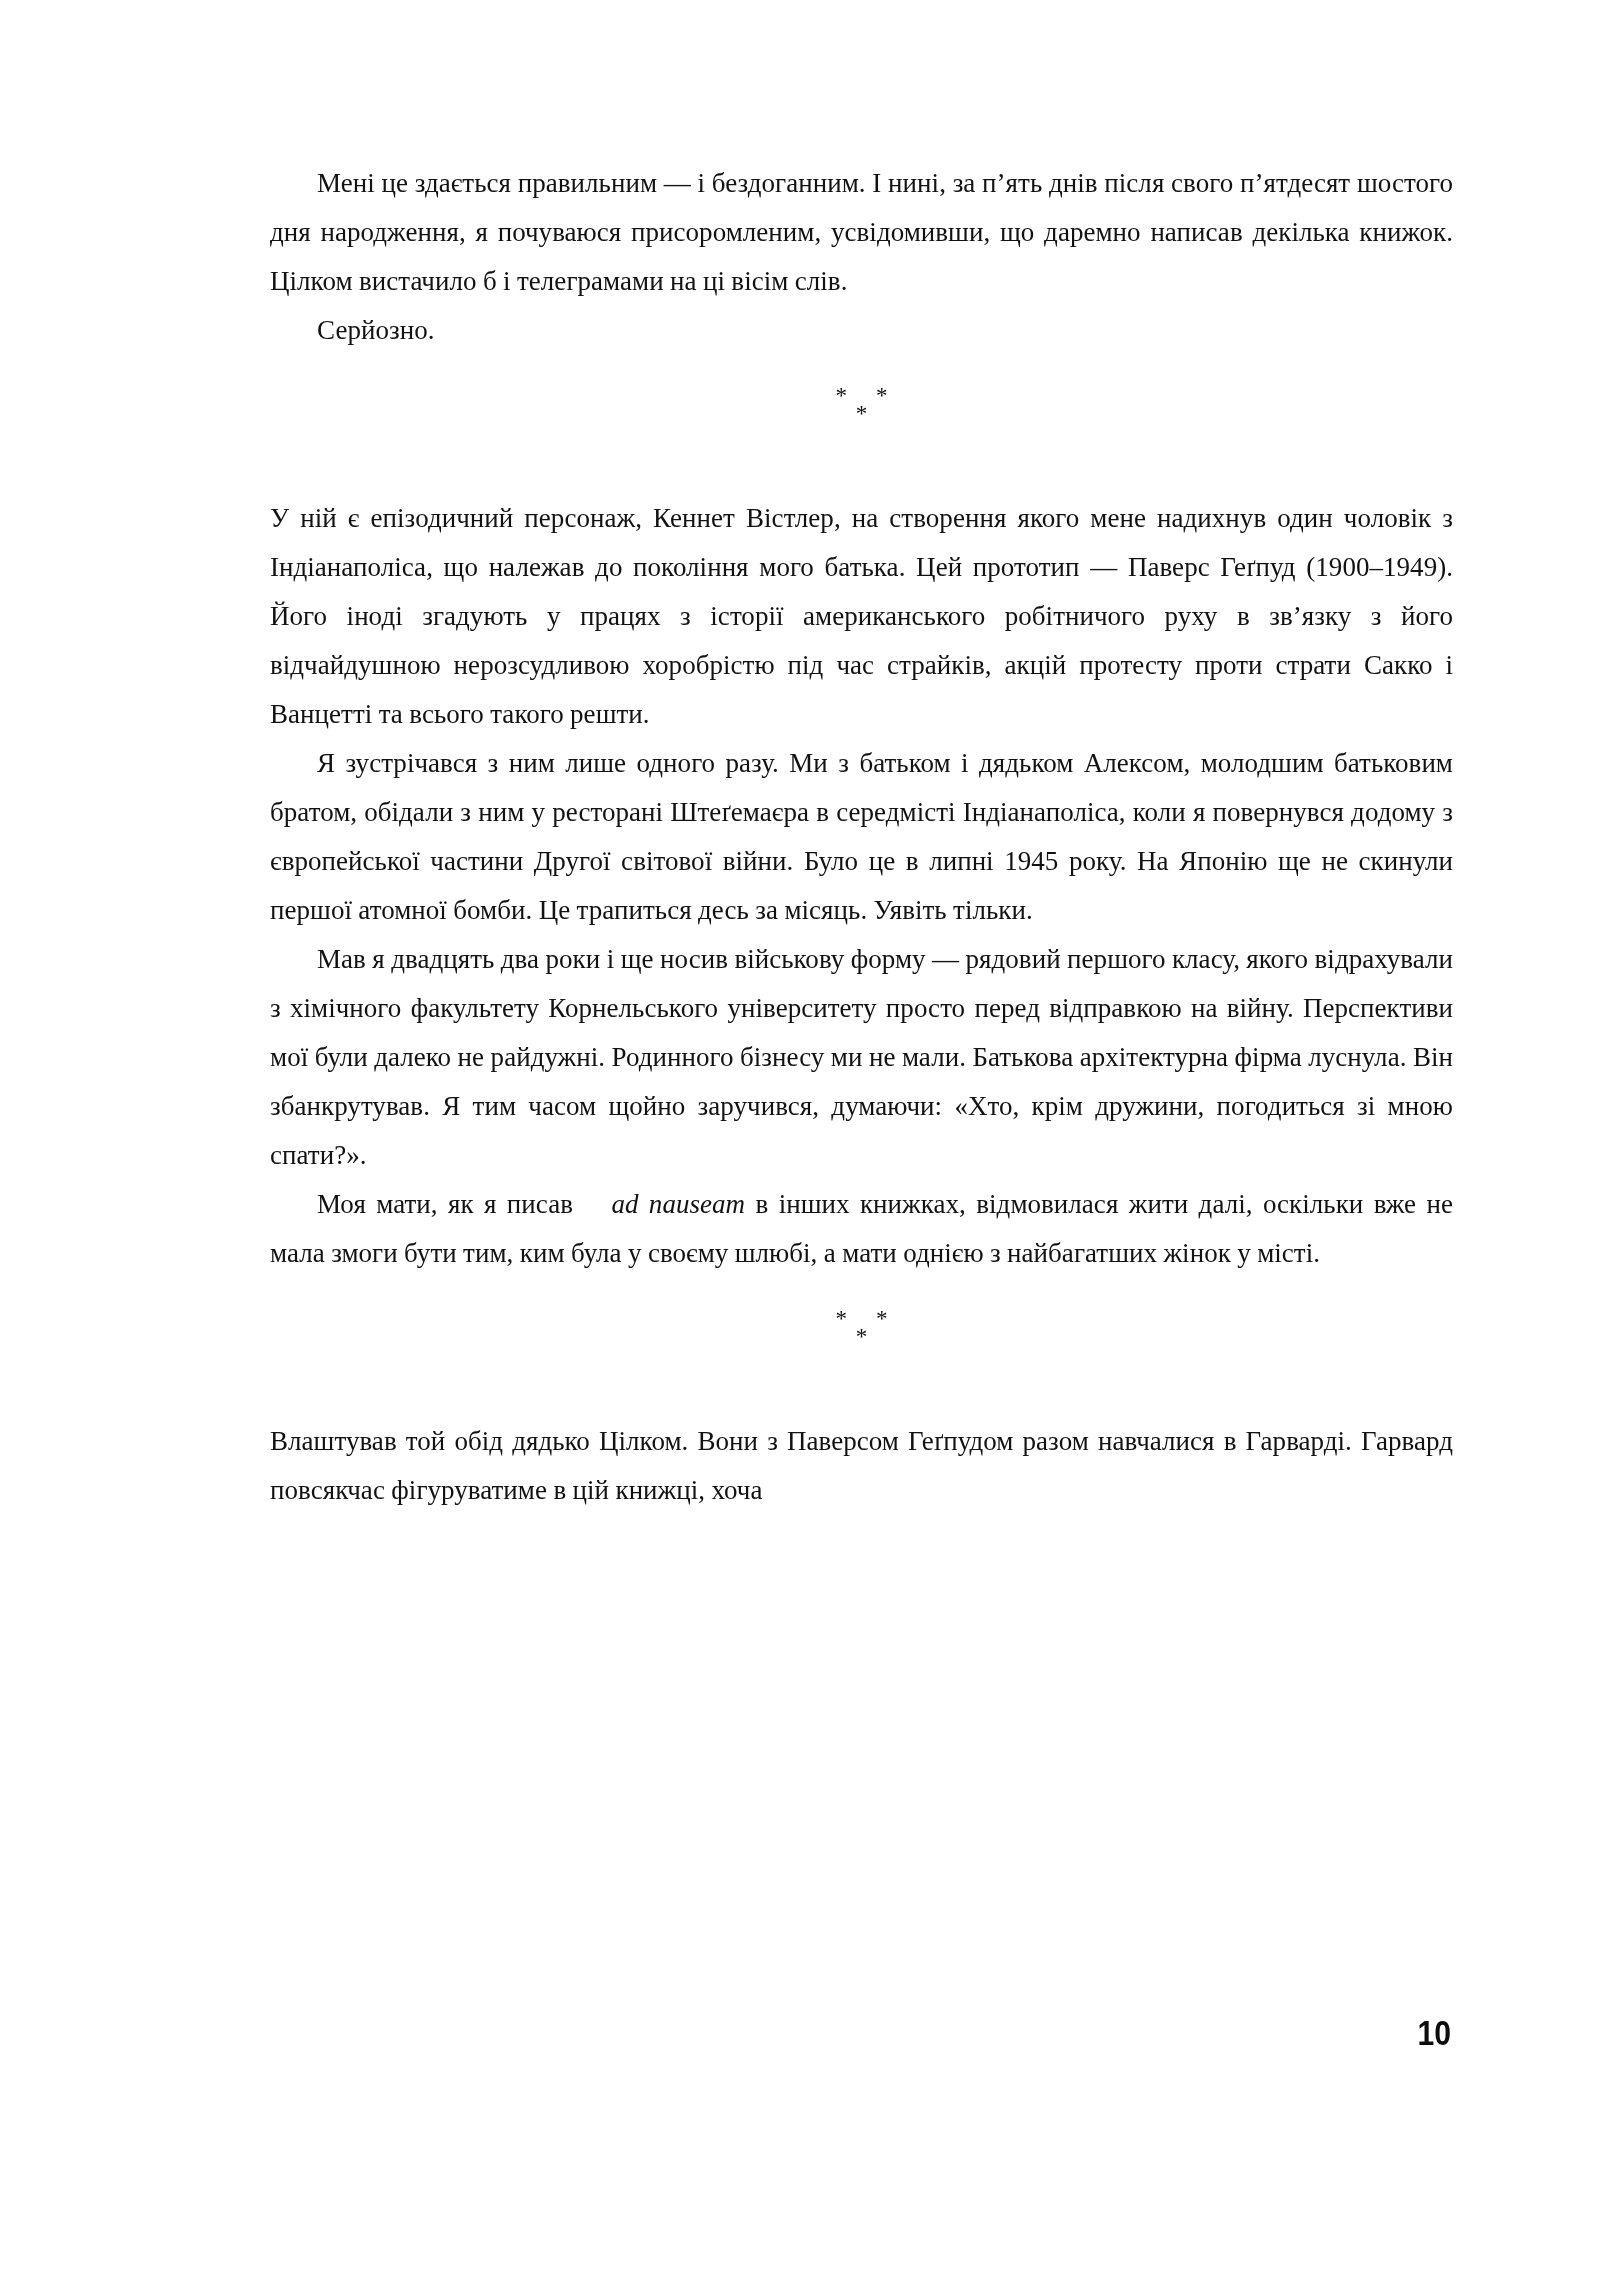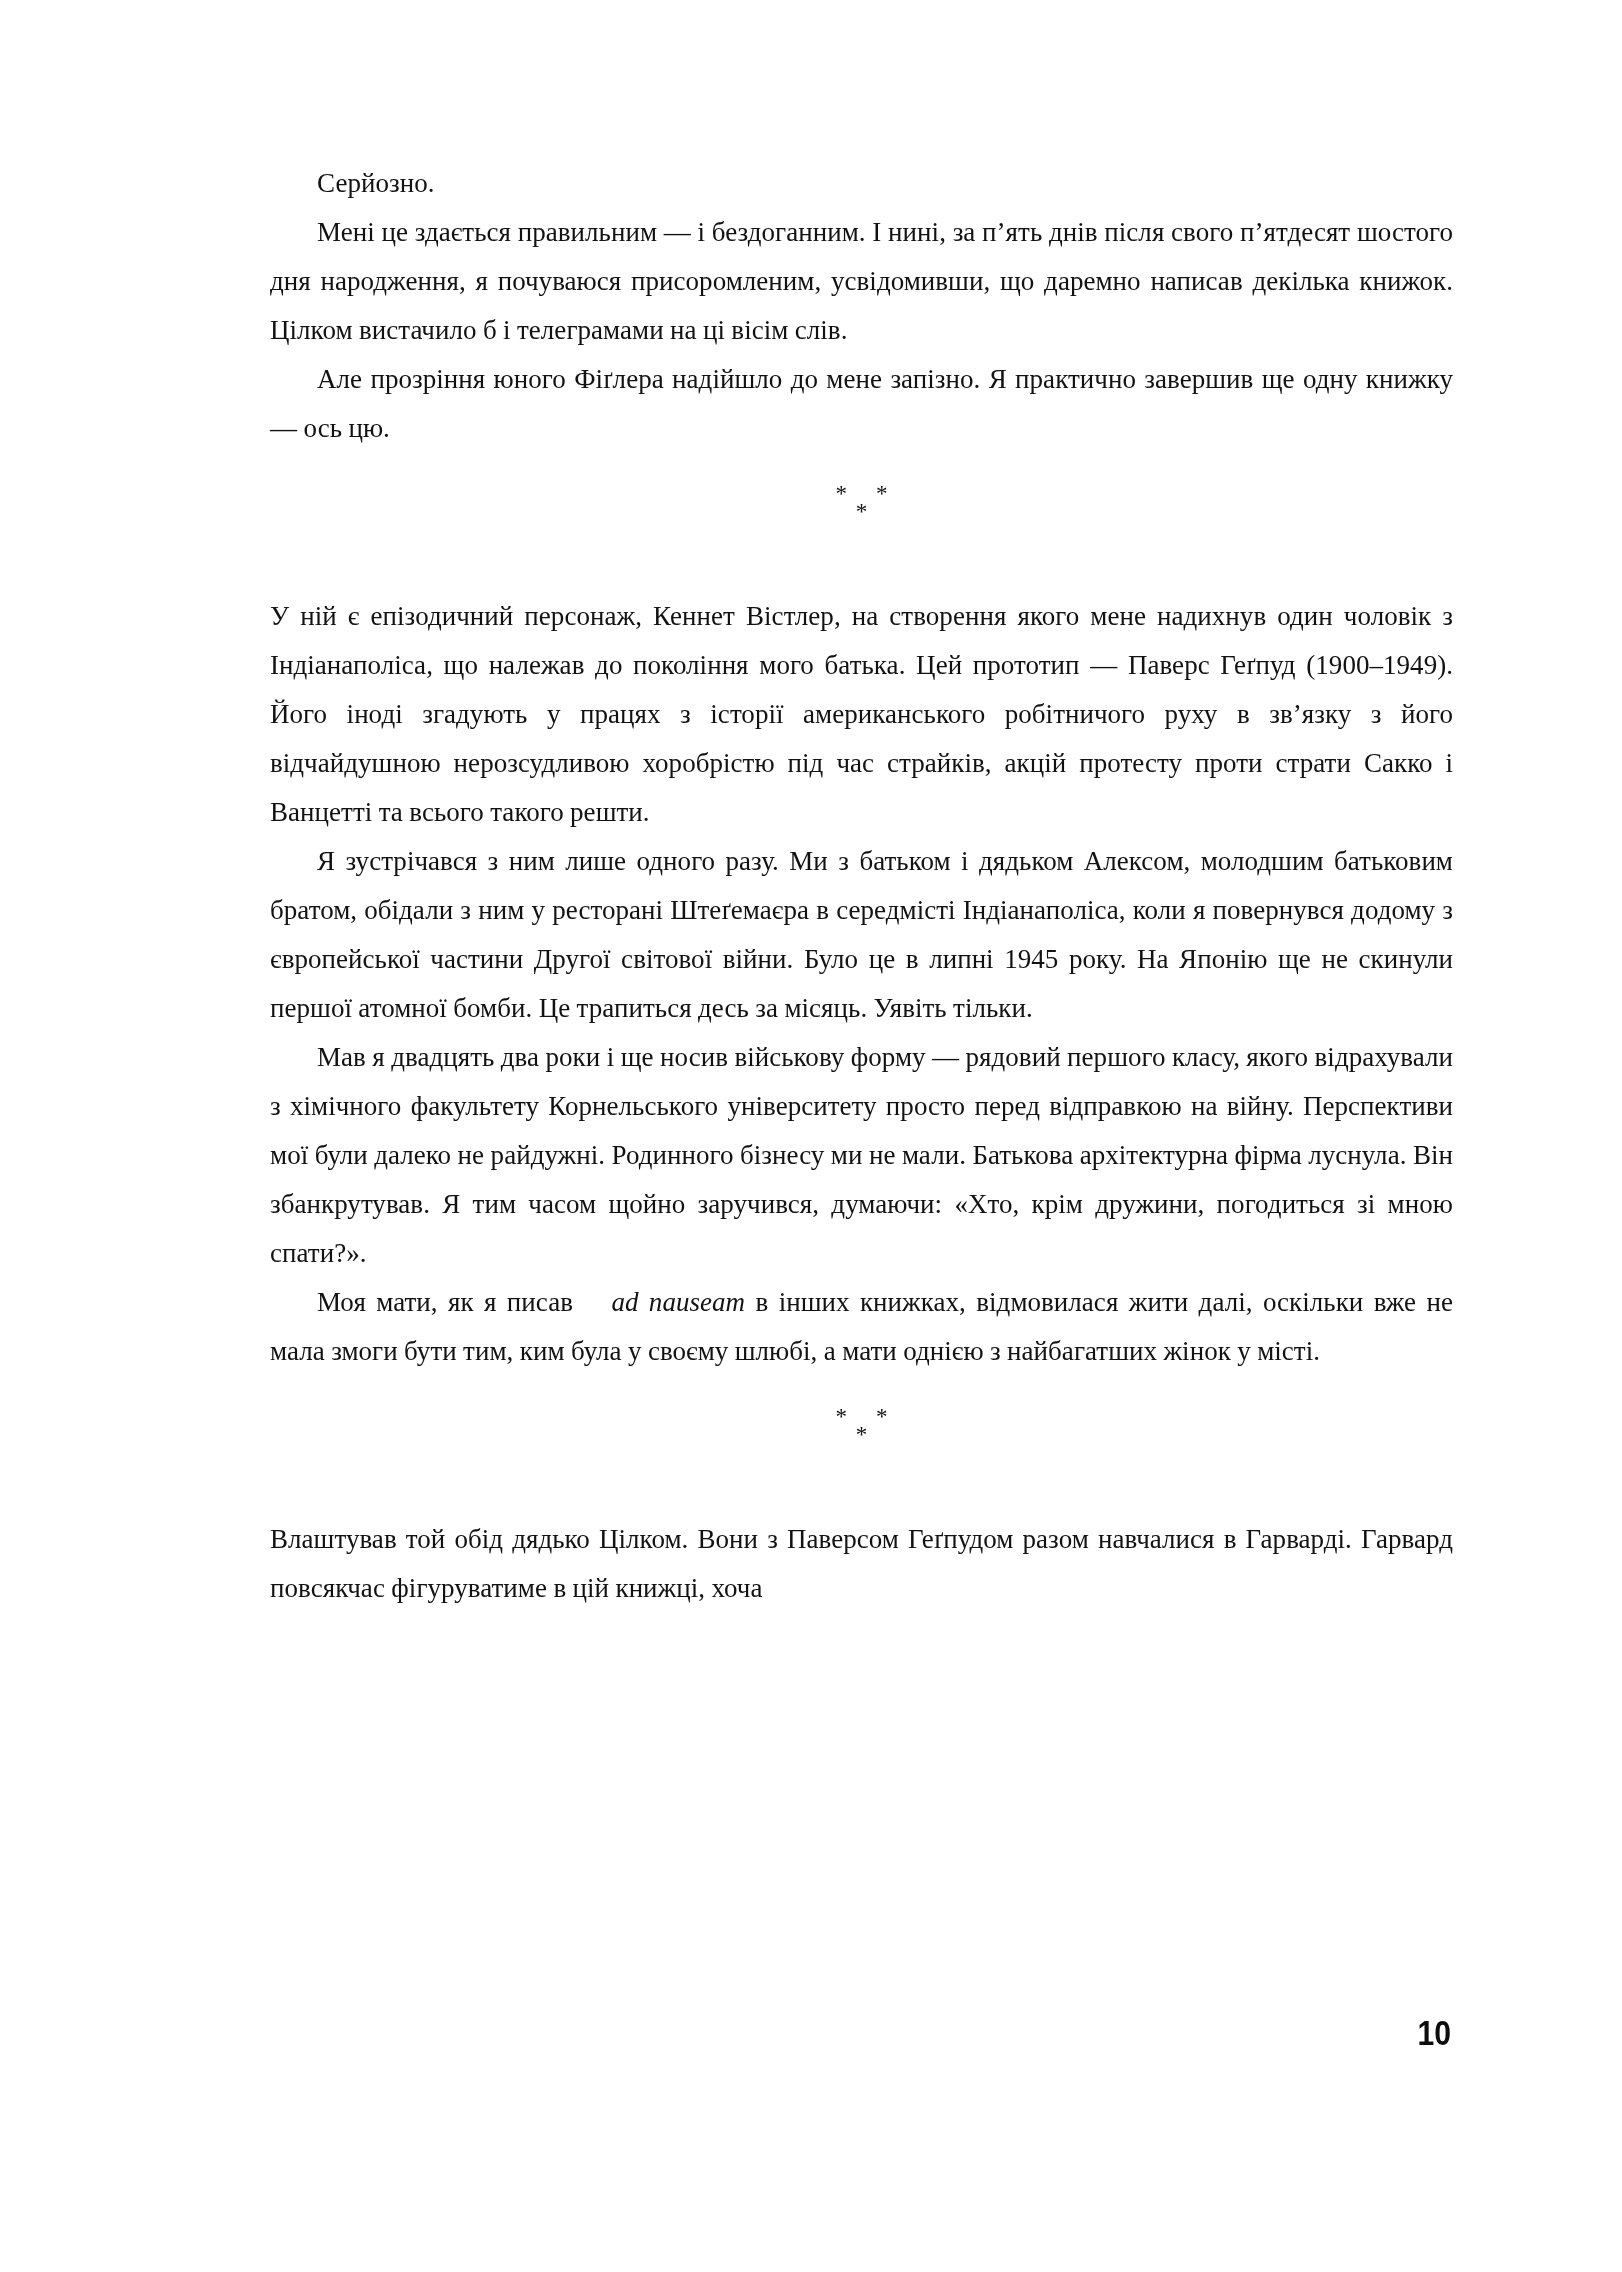--- a/index.html
+++ b/index.html
@@ -87,25 +87,24 @@
     transform-origin: right center;
   }
 </style>
 </head>
 <body>
 
 <div class="page">
 
   <div class="text-block">
 
+    <p class="para">Мені це здається правильним — і бездоганним. І нині, за п’ять днів після свого п’ятдесят шостого дня народження, я почуваюся присоромленим, усвідомивши, що даремно написав декілька книжок. Цілком вистачило б і телеграмами на ці вісім слів.</p>
+
     <p class="para lastline-left">Серйозно.</p>
 
-    <p class="para">Мені це здається правильним — і бездоганним. І нині, за п’ять днів після свого п’ятдесят шостого дня народження, я почуваюся присоромленим, усвідомивши, що даремно написав декілька книжок. Цілком вистачило б і телеграмами на ці вісім слів.</p>
-
-    <p class="para lastline-left">Але прозріння юного Фіґлера надійшло до мене запізно. Я практично завершив ще одну книжку — ось цю.</p>
 
     <div class="gap-before-asterism"></div>
     <div class="asterism">
       <div class="row-top">
         <span class="star">*</span>
         <span class="star">*</span>
       </div>
       <div class="row-bottom">
         <span class="star">*</span>
       </div>

